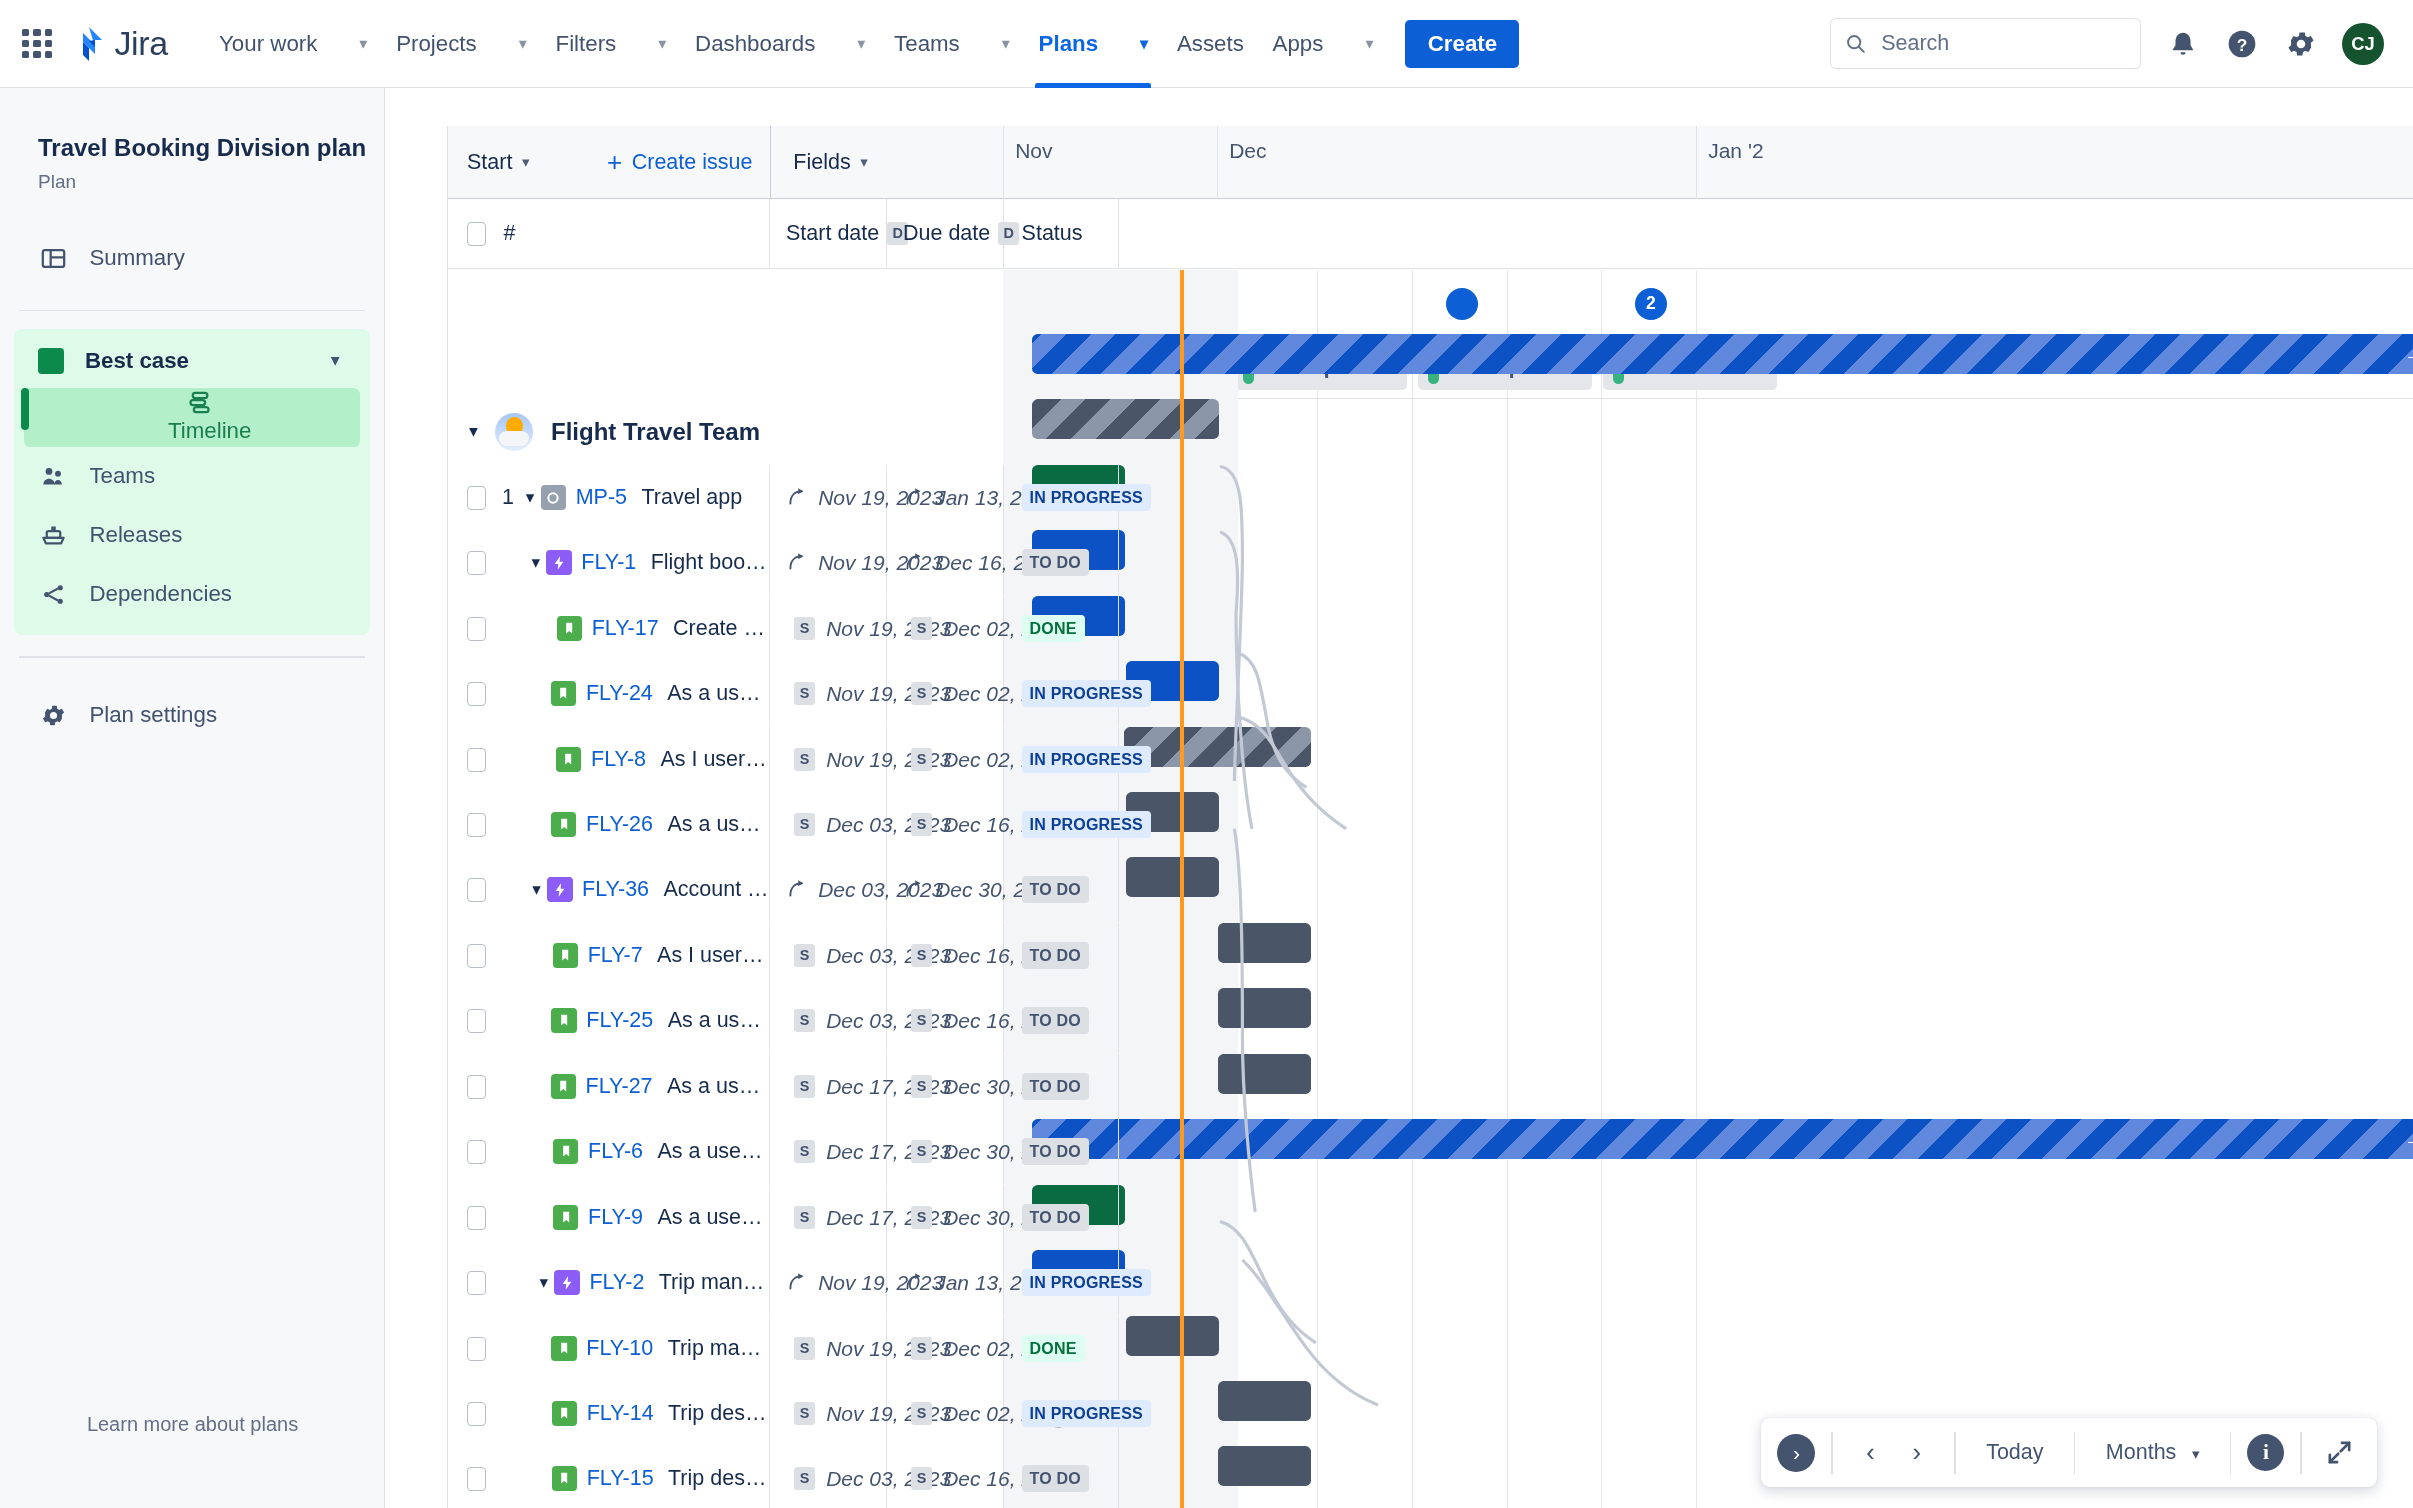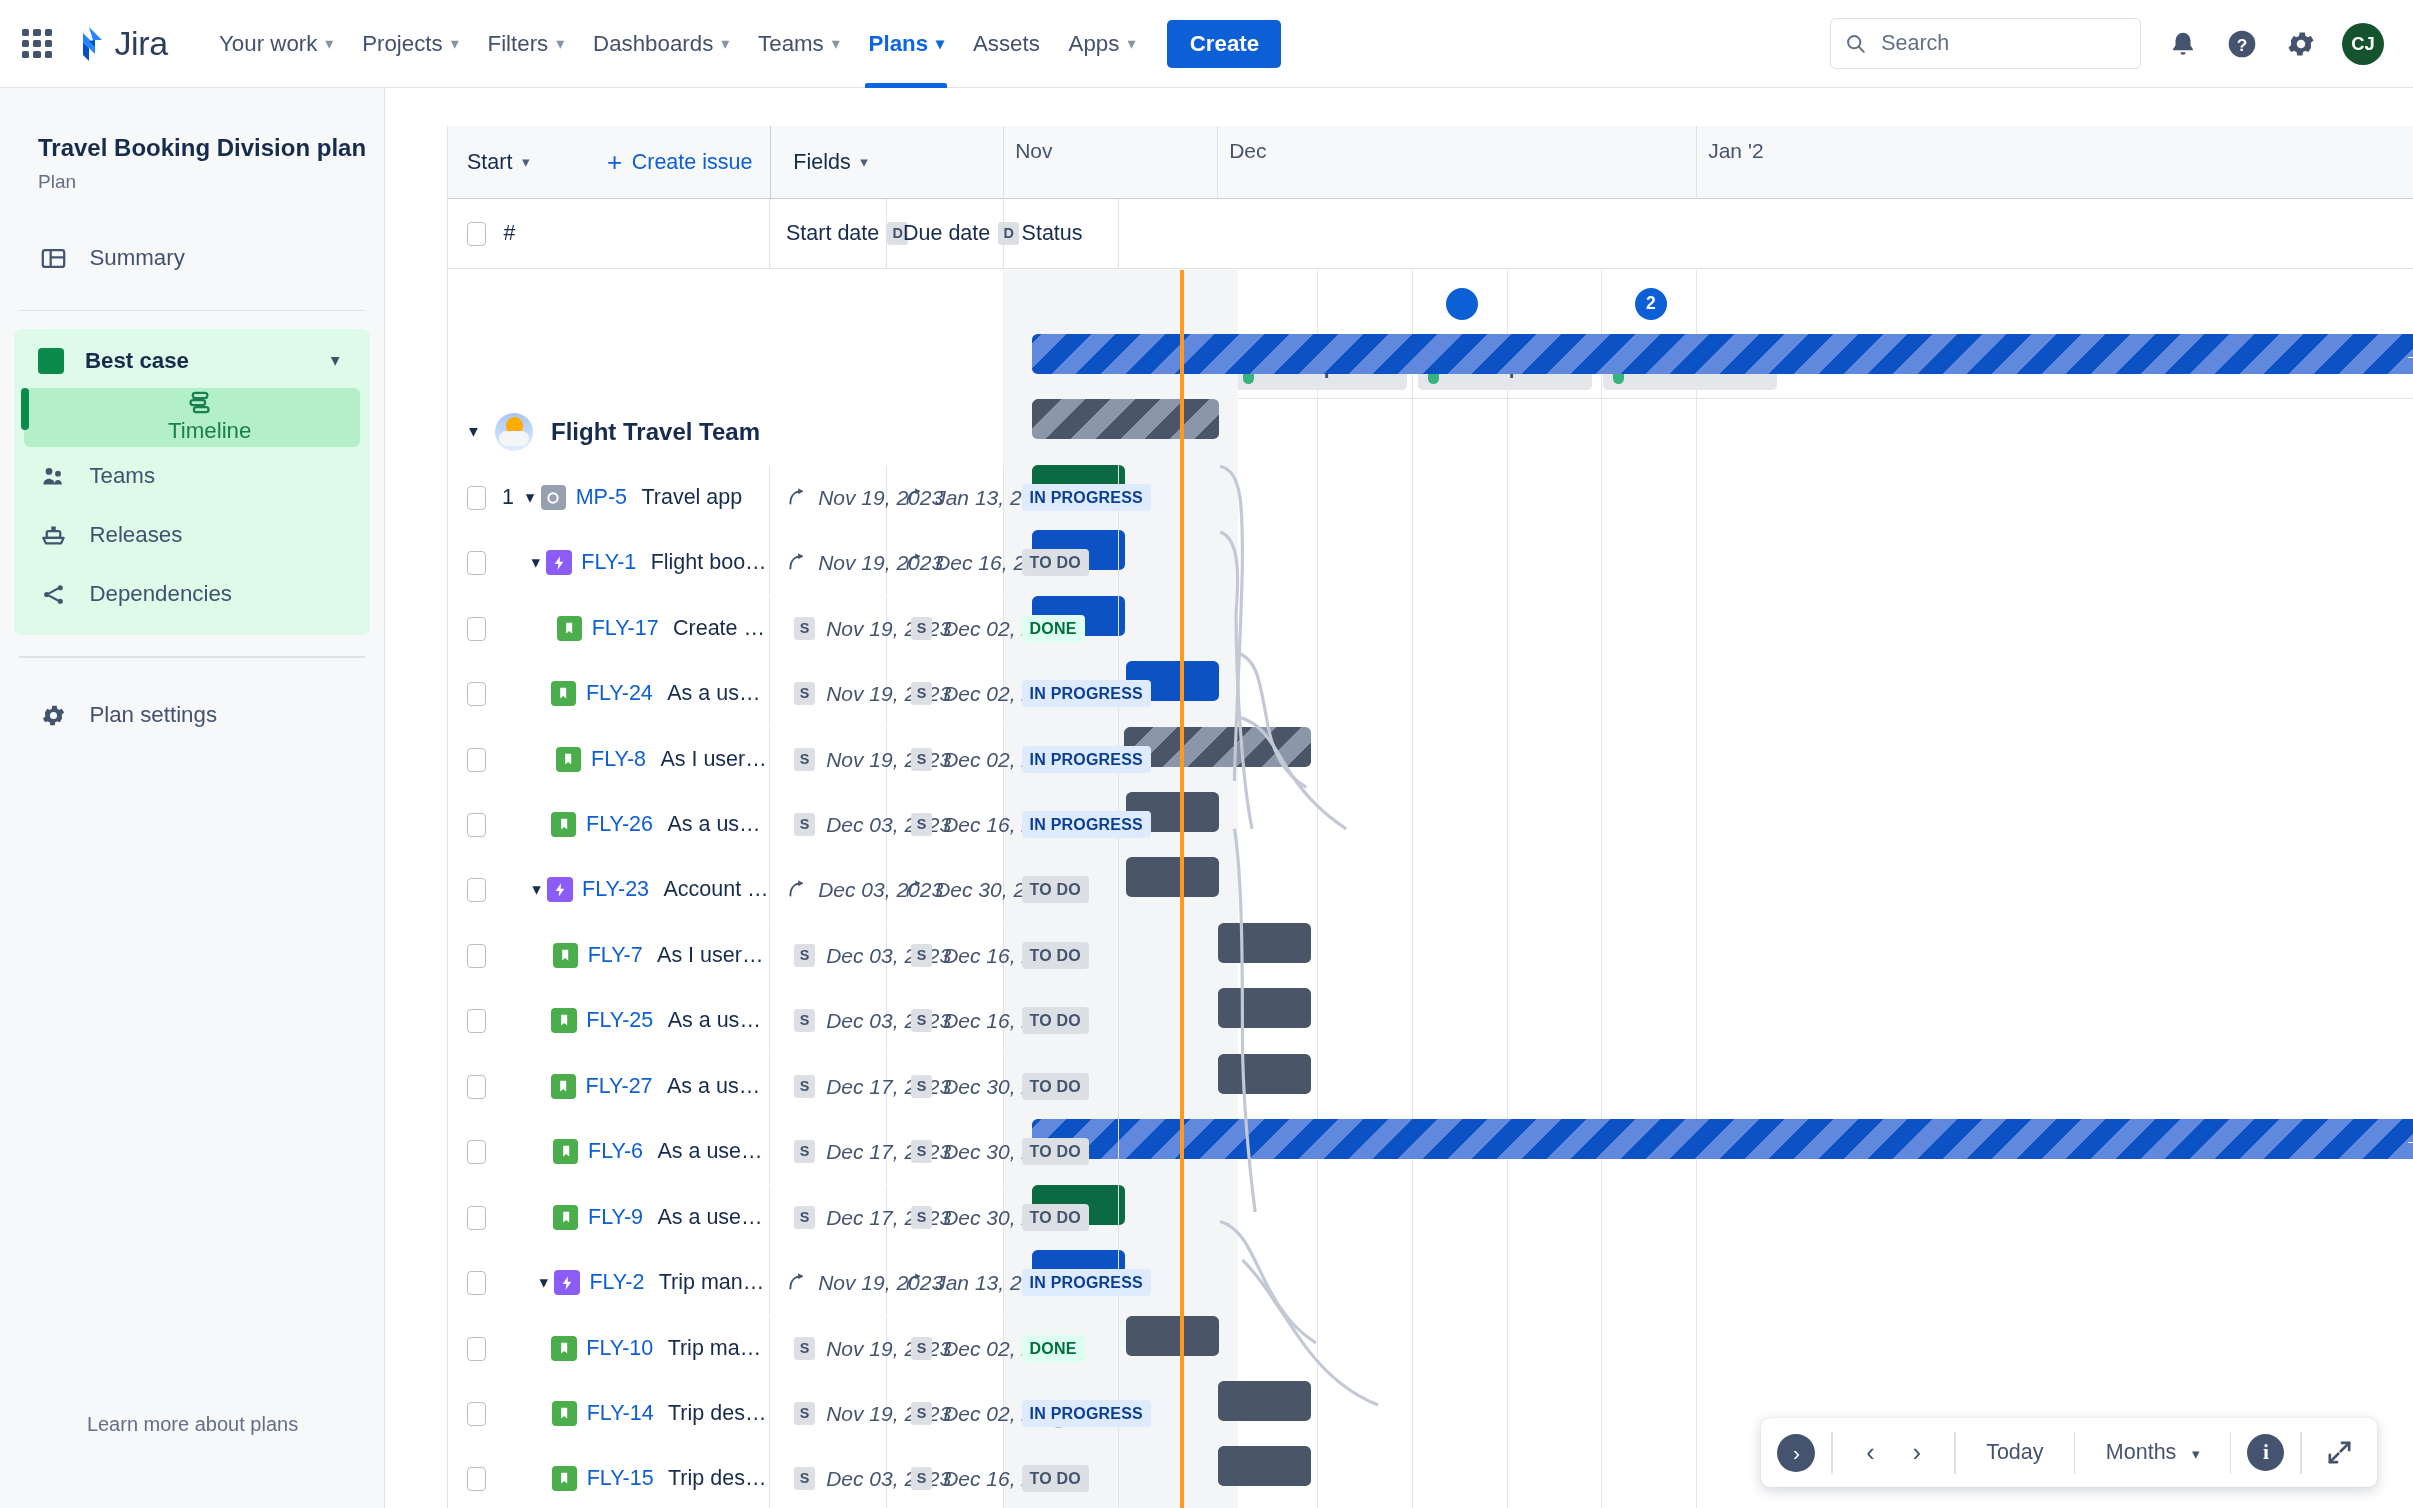--- a/index.html
+++ b/index.html
@@ -17,21 +17,21 @@
     background:#fff;border-bottom:1.6px solid #dfe2e7;
     display:flex;align-items:center;box-sizing:border-box;padding:0 29px 0 22.3px;
   }
   .grid-icon{display:grid;grid-template-columns:repeat(3,7.2px);grid-template-rows:repeat(3,7.2px);gap:4px;margin-right:21px;cursor:pointer;}
   .grid-icon i{background:#44546f;border-radius:1.6px;display:block;width:7.2px;height:7.2px;}
   .brand{display:flex;align-items:center;margin-right:37px;cursor:pointer;}
   .brand .logo{width:32px;height:34px;margin-right:9.6px;}
   .brand .name{font-size:34px;font-weight:500;color:#2c3e5d;letter-spacing:-0.4px;}
   .navitem{
     font-size:22.3px;color:#42526e;padding:0 14.4px;height:88px;line-height:88px;
-    display:flex;align-items:center;cursor:pointer;position:relative;white-space:nowrap;
+    display:flex;align-items:center;cursor:pointer;position:relative;white-space:nowrap;gap:34px;
   }
   .navitem .cap{margin-left:8px;font-size:16px;color:#8993a4;}
   .navitem.active{color:#0c66e4;font-weight:600;}
   .navitem.active .cap{color:#0c66e4;}
   .navitem.active:after{content:"";position:absolute;left:11.2px;right:11.2px;bottom:0;height:4.8px;background:#0c66e4;border-radius:2.4px 2.4px 0 0;}
   .create-btn{
     margin-left:17.6px;background:#0c5fd4;color:#fff;font-size:22.3px;font-weight:600;
     padding:0 22.3px;height:48px;line-height:48px;border-radius:4.8px;cursor:pointer;
   }
   .nav-right{margin-left:auto;display:flex;align-items:center;gap:24px;}
@@ -724,21 +724,21 @@
               <div class="cell c-issue">
                 <span class="chk"></span>
                 <span class="rownum"></span>
                 <span style="display:inline-block;width:30px"></span>
                 <span class="chev">▾</span>
                 <span class="itype epic">
                   <svg width="16" height="16" viewBox="0 0 24 24">
                     <path d="M13.5 2 L5.5 13.5 H11 L10 22 L18.5 10 H13z" fill="#fff"></path>
                   </svg>
                 </span>
-                <span class="ikey">FLY-23</span>
+                <span class="ikey">FLY-36</span>
                 <span class="isum">Account management</span>
               </div>
               <div class="cell c-date">
                 <span><svg width="21" height="21" viewBox="0 0 24 24">
                     <path d="M5 20 C5 10 11 6 18 6" fill="none" stroke="#44546f" stroke-width="2.2" stroke-linecap="round"></path>
                     <path d="M14 2.5 L19.5 6 L14 9.5z" fill="#44546f"></path>
                   </svg></span>
                 <span class="dt">Dec 03, 2023</span>
               </div>
               <div class="cell c-date">

